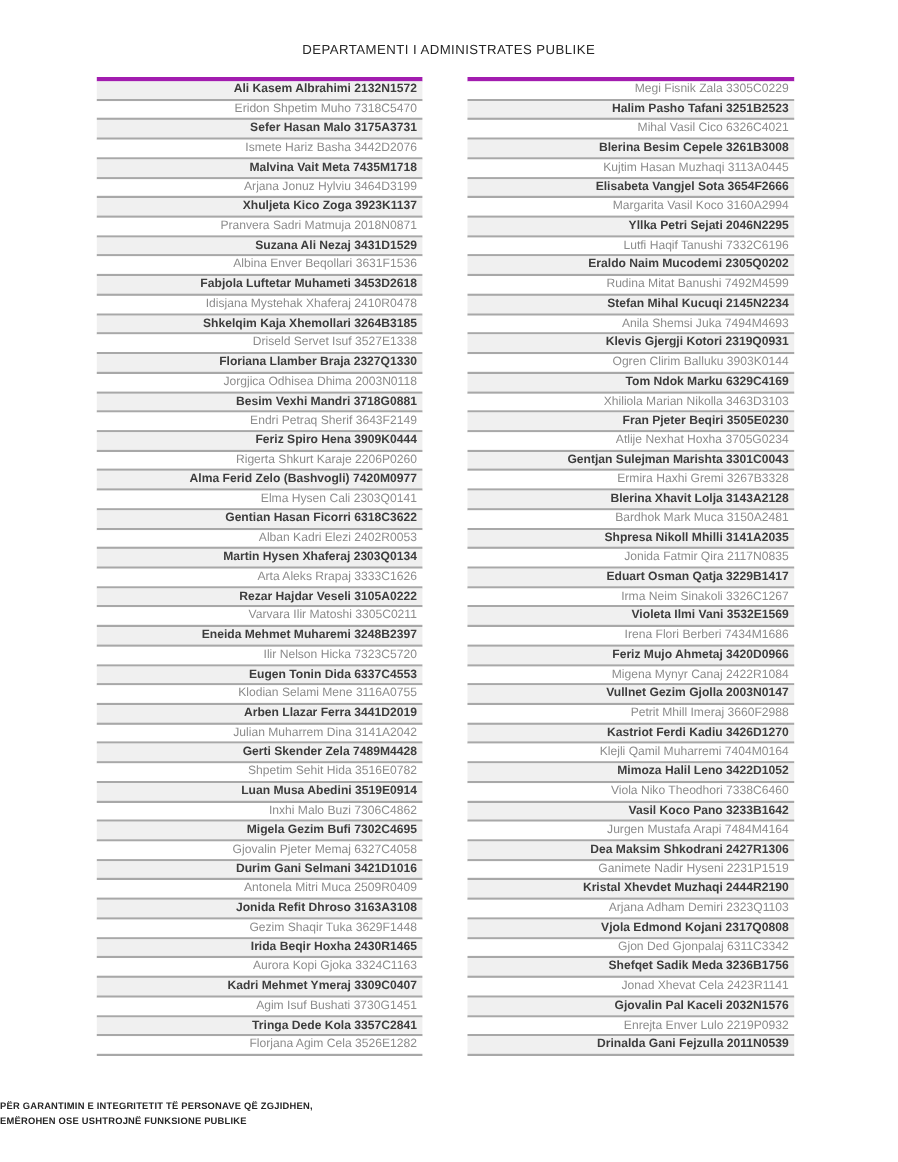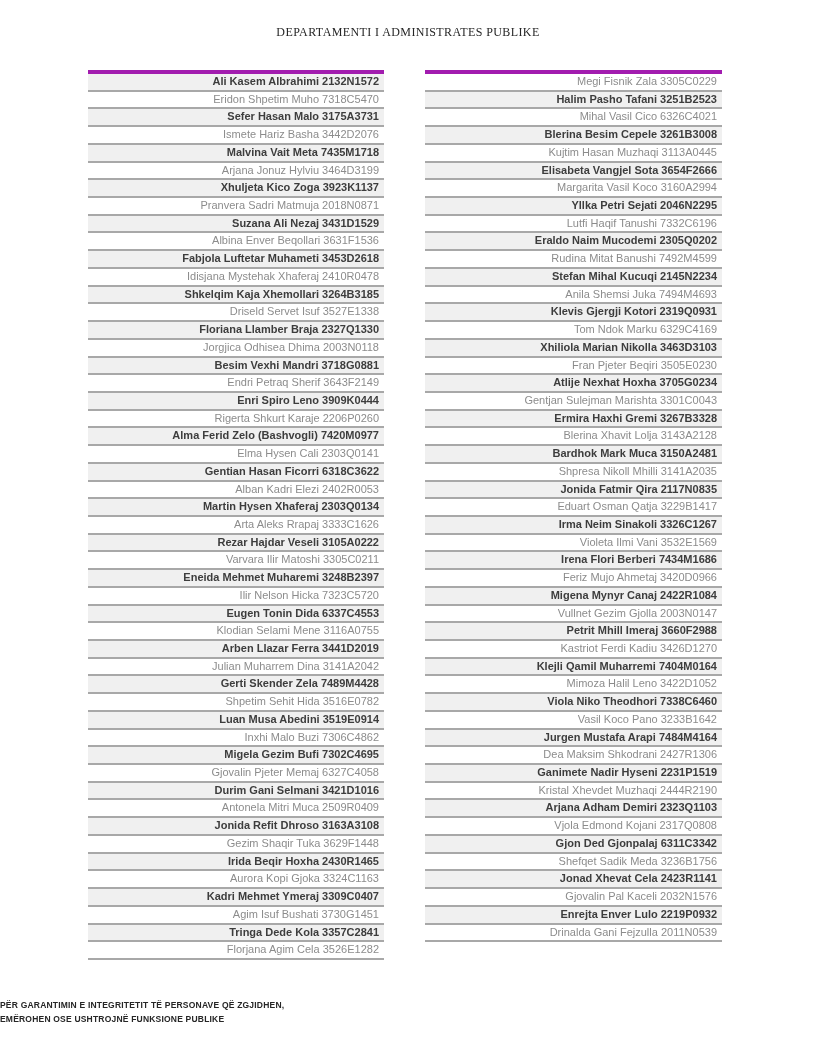--- a/index.html
+++ b/index.html
@@ -6,29 +6,28 @@
   .page {
     position: relative;
     width: 816px;
     height: 1056px;
     background: #ffffff;
     font-family: "Liberation Sans", sans-serif;
     overflow: hidden;
   }
   .doc-title {
     position: absolute;
-    top: 25px;
+    top: 38px;
     left: 0;
     width: 100%;
     text-align: center;
     font-size: 12px;
     letter-spacing: 0.4px;
     color: #262626;
     font-weight: 400;
-    font-family: Liberation Serif, serif;
   }
   .name-col {
     position: absolute;
     top: 70px;
     border-top: 4px solid #a21caf;
   }
   .name-col.left  { left: 88px;  width: 296px; }
   .name-col.right { left: 425px; width: 297px; }
   .row {
     height: 17.72px;
@@ -81,21 +80,21 @@
       <div class="row">Suzana Ali Nezaj 3431D1529</div>
       <div class="row">Albina Enver Beqollari 3631F1536</div>
       <div class="row">Fabjola Luftetar Muhameti 3453D2618</div>
       <div class="row">Idisjana Mystehak Xhaferaj 2410R0478</div>
       <div class="row">Shkelqim Kaja Xhemollari 3264B3185</div>
       <div class="row">Driseld Servet Isuf 3527E1338</div>
       <div class="row">Floriana Llamber Braja 2327Q1330</div>
       <div class="row">Jorgjica Odhisea Dhima 2003N0118</div>
       <div class="row">Besim Vexhi Mandri 3718G0881</div>
       <div class="row">Endri Petraq Sherif 3643F2149</div>
-      <div class="row">Enri Spiro Leno 3909K0444</div>
+      <div class="row">Feriz Spiro Hena 3909K0444</div>
       <div class="row">Rigerta Shkurt Karaje 2206P0260</div>
       <div class="row">Alma Ferid Zelo (Bashvogli) 7420M0977</div>
       <div class="row">Elma Hysen Cali 2303Q0141</div>
       <div class="row">Gentian Hasan Ficorri 6318C3622</div>
       <div class="row">Alban Kadri Elezi 2402R0053</div>
       <div class="row">Martin Hysen Xhaferaj 2303Q0134</div>
       <div class="row">Arta Aleks Rrapaj 3333C1626</div>
       <div class="row">Rezar Hajdar Veseli 3105A0222</div>
       <div class="row">Varvara Ilir Matoshi 3305C0211</div>
       <div class="row">Eneida Mehmet Muharemi 3248B2397</div>
@@ -130,20 +129,21 @@
       <div class="row">Kujtim Hasan Muzhaqi 3113A0445</div>
       <div class="row">Elisabeta Vangjel Sota 3654F2666</div>
       <div class="row">Margarita Vasil Koco 3160A2994</div>
       <div class="row">Yllka Petri Sejati 2046N2295</div>
       <div class="row">Lutfi Haqif Tanushi 7332C6196</div>
       <div class="row">Eraldo Naim Mucodemi 2305Q0202</div>
       <div class="row">Rudina Mitat Banushi 7492M4599</div>
       <div class="row">Stefan Mihal Kucuqi 2145N2234</div>
       <div class="row">Anila Shemsi Juka 7494M4693</div>
       <div class="row">Klevis Gjergji Kotori 2319Q0931</div>
+      <div class="row">Ogren Clirim Balluku 3903K0144</div>
       <div class="row">Tom Ndok Marku 6329C4169</div>
       <div class="row">Xhiliola Marian Nikolla 3463D3103</div>
       <div class="row">Fran Pjeter Beqiri 3505E0230</div>
       <div class="row">Atlije Nexhat Hoxha 3705G0234</div>
       <div class="row">Gentjan Sulejman Marishta 3301C0043</div>
       <div class="row">Ermira Haxhi Gremi 3267B3328</div>
       <div class="row">Blerina Xhavit Lolja 3143A2128</div>
       <div class="row">Bardhok Mark Muca 3150A2481</div>
       <div class="row">Shpresa Nikoll Mhilli 3141A2035</div>
       <div class="row">Jonida Fatmir Qira 2117N0835</div>

